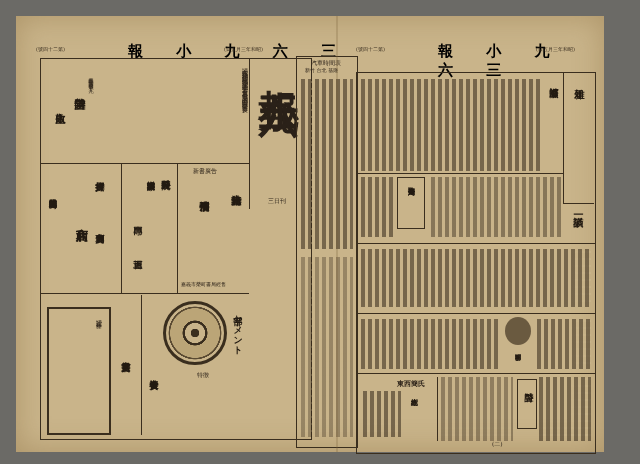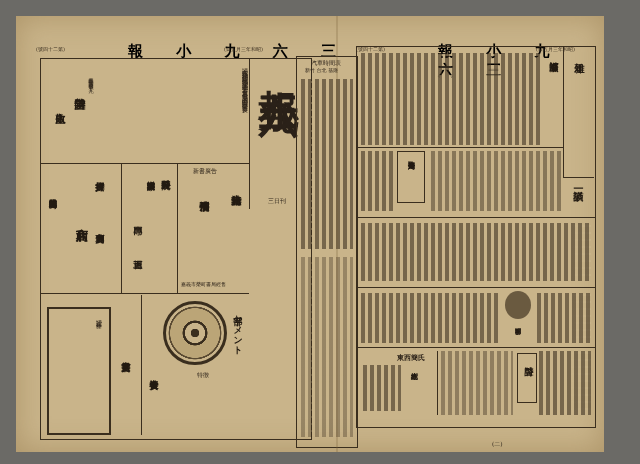--- a/index.html
+++ b/index.html
@@ -107,21 +107,21 @@
 
   </div>
 
   <div class="box" style="left:280px;top:40px;width:60px;height:390px;border-width:1px;">
     <div class="label" style="left:14px;top:2px;">汽車時間表</div>
     <div class="label" style="left:8px;top:10px;font-size:5px;">新竹 台北 基隆</div>
     <div class="dense" style="position:absolute;left:4px;top:22px;width:52px;height:170px;"></div>
     <div class="dense" style="position:absolute;left:4px;top:200px;width:52px;height:180px;opacity:0.6;"></div>
   </div>
 
-  <div class="frame" style="left:340px;top:30px;width:238px;height:380px;">
+  <div class="frame" style="left:340px;top:56px;width:238px;height:380px;">
     <div class="box" style="left:206px;top:0;width:30px;height:130px;border-width:0 0 1px 1px;">
       <div class="vbig" style="position:absolute;left:8px;top:8px;font-size:10px;">雜俎</div>
     </div>
     <div class="vbig" style="position:absolute;left:190px;top:8px;font-size:9px;">瀛海訂補</div>
     <div class="dense" style="position:absolute;left:4px;top:6px;width:182px;height:92px;"></div>
     <div style="position:absolute;left:0;top:100px;width:206px;height:1px;background:#3a2e1e;"></div>
 
     <div class="vbig" style="position:absolute;left:214px;top:136px;font-size:10px;">談猶一</div>
     <div class="box" style="left:40px;top:104px;width:26px;height:50px;border-width:1px;">
       <div class="vbig" style="position:absolute;left:8px;top:4px;font-size:7px;">臺灣歌仔史</div>

